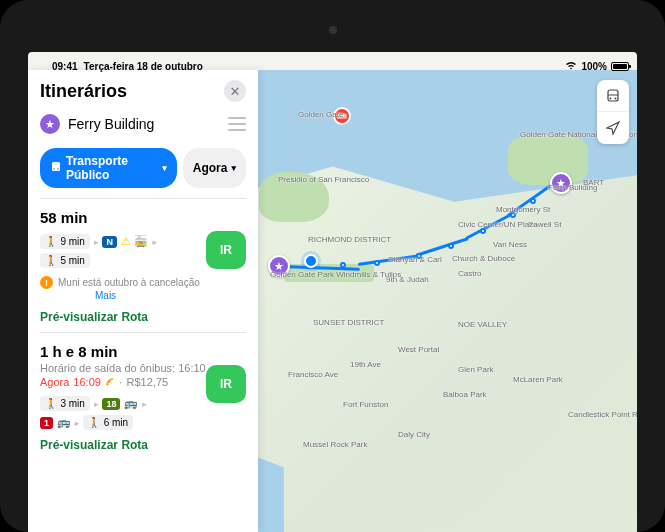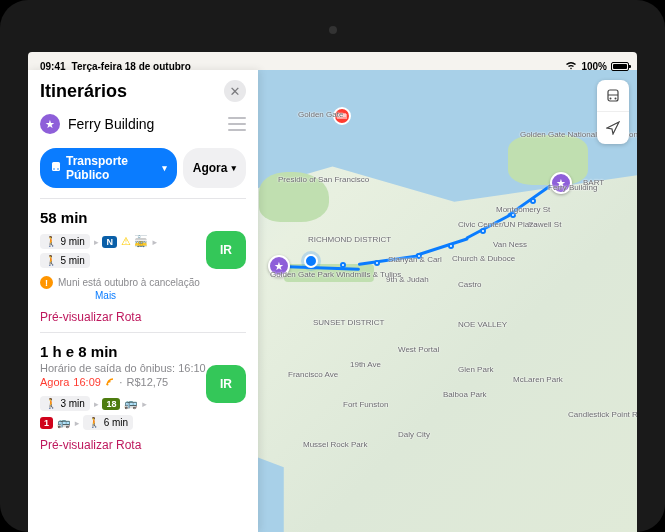--- a/index.html
+++ b/index.html
@@ -1,20 +1,20 @@
 <!DOCTYPE html>
 <html><head>
 <meta charset="utf-8">
 <style>
 * { margin: 0; padding: 0; box-sizing: border-box; font-family: -apple-system, BlinkMacSystemFont, "Segoe UI", sans-serif; }
 body { width: 665px; height: 532px; background: #000; position: relative; overflow: hidden; }
 .device-frame { position: absolute; inset: 0; background: #1a1a1a; border-radius: 28px; padding: 52px 28px 0 28px; }
 .camera { position: absolute; top: 26px; left: 50%; transform: translateX(-50%); width: 8px; height: 8px; border-radius: 50%; background: #333; }
 .screen { width: 100%; height: 100%; background: #f5f3ef; border-radius: 4px 4px 0 0; overflow: hidden; position: relative; }
-.status-bar { position: absolute; top: 0; left: 4px; right: 0; height: 28px; display: flex; justify-content: space-between; align-items: center; padding: 0 8px; font-size: 10px; font-weight: 600; z-index: 100; }
+.status-bar { position: absolute; top: 0; left: 16px; right: 0; height: 28px; display: flex; justify-content: space-between; align-items: center; padding: 0 8px; font-size: 10px; font-weight: 600; z-index: 100; }
 .status-left { display: flex; gap: 6px; }
 .status-right { display: flex; align-items: center; gap: 4px; }
 .battery-icon { width: 18px; height: 9px; border: 1px solid #000; border-radius: 2px; position: relative; }
 .battery-icon::after { content: ''; position: absolute; right: -3px; top: 2px; width: 2px; height: 3px; background: #000; border-radius: 0 1px 1px 0; }
 .battery-fill { position: absolute; inset: 1px; background: #000; border-radius: 1px; }
 .map-container { position: absolute; inset: 0; top: 18px; background: linear-gradient(135deg, #d4e8f0 0%, #e8f0e0 40%, #dde8d8 70%, #e0ead8 100%); }
 .water { position: absolute; background: #a8d0e8; }
 .water-top { top: 0; left: 0; right: 0; height: 38%; clip-path: polygon(0 0, 100% 0, 100% 60%, 70% 75%, 50% 55%, 35% 70%, 0 45%); }
 .water-bottom { bottom: 0; left: 0; width: 42%; height: 28%; clip-path: polygon(0 30%, 25% 0, 60% 20%, 100% 50%, 100% 100%, 0 100%); }
 .park { position: absolute; background: #c0dfb0; border-radius: 4px; }
@@ -42,21 +42,21 @@
 .go-btn { position: absolute; right: 12px; top: 32px; background: #34c759; color: #fff; font-weight: 700; font-size: 12px; padding: 12px 14px; border-radius: 10px; cursor: pointer; }
 .route-legs { margin-top: 8px; display: flex; flex-direction: column; gap: 4px; }
 .leg-row { display: flex; align-items: center; gap: 4px; flex-wrap: wrap; }
 .leg-chip { background: #f0f0f2; border-radius: 4px; padding: 2px 5px; font-size: 10px; display: flex; align-items: center; gap: 3px; }
 .transit-badge { border-radius: 3px; padding: 1px 4px; font-size: 9px; font-weight: 700; color: #fff; }
 .arrow { color: #c0c0c5; font-size: 9px; }
 .alert-row { display: flex; gap: 5px; margin-top: 8px; font-size: 10px; align-items: flex-start; }
 .alert-icon { width: 13px; height: 13px; border-radius: 50%; background: #ff9500; color: #fff; display: flex; align-items: center; justify-content: center; font-size: 9px; font-weight: 700; flex-shrink: 0; }
 .alert-text { color: #8a8a8e; line-height: 1.3; }
 .alert-link { color: #0a7cff; padding-left: 37px; }
-.preview-link { color: #be185d; font-size: 12px; margin-top: 8px; display: block; cursor: pointer; }
+.preview-link { color: #15803d; font-size: 12px; margin-top: 8px; display: block; cursor: pointer; font-weight: bold; }
 .live-dot { width: 10px; height: 10px; display: inline-block; }
 .live-dot svg { width: 100%; height: 100%; }
 .map-controls { position: absolute; top: 28px; right: 8px; z-index: 40; display: flex; flex-direction: column; gap: 0; background: #fff; border-radius: 8px; box-shadow: 0 1px 4px rgba(0,0,0,0.2); overflow: hidden; }
 .map-ctrl-btn { width: 32px; height: 32px; display: flex; align-items: center; justify-content: center; cursor: pointer; border-bottom: 1px solid #eee; font-size: 15px; color: #444; }
 .map-ctrl-btn:last-child { border-bottom: none; }
 .map-label { position: absolute; font-size: 8px; color: #6a6a6e; white-space: nowrap; text-shadow: 0 0 2px #fff, 0 0 2px #fff; }
 .map-marker { position: absolute; width: 22px; height: 22px; border-radius: 50%; background: #8e5fd9; border: 2px solid #fff; box-shadow: 0 1px 3px rgba(0,0,0,0.3); display: flex; align-items: center; justify-content: center; color: #fff; font-size: 11px; }
 .route-line { position: absolute; height: 3px; background: #0a7cff; border-radius: 2px; transform-origin: left center; }
 .route-dot { position: absolute; width: 6px; height: 6px; border-radius: 50%; background: #fff; border: 2px solid #0a7cff; }
 .user-loc { position: absolute; width: 14px; height: 14px; border-radius: 50%; background: #0a7cff; border: 2px solid #fff; box-shadow: 0 0 0 3px rgba(10,124,255,0.2); }
@@ -124,21 +124,21 @@
           <span class="map-label" style="left: 250px; top: 105px;">Presidio of San Francisco</span>
           <span class="map-label" style="left: 520px; top: 113px;">Ferry Building</span>
           <span class="map-label" style="left: 468px; top: 135px;">Montgomery St</span>
           <span class="map-label" style="left: 500px; top: 150px;">Powell St</span>
           <span class="map-label" style="left: 430px; top: 150px;">Civic Center/UN Plaza</span>
           <span class="map-label" style="left: 465px; top: 170px;">Van Ness</span>
           <span class="map-label" style="left: 424px; top: 184px;">Church &amp; Duboce</span>
           <span class="map-label" style="left: 360px; top: 185px;">Stanyan &amp; Carl</span>
           <span class="map-label" style="left: 358px; top: 205px;">9th &amp; Judah</span>
           <span class="map-label" style="left: 242px; top: 200px;">Golden Gate Park Windmills &amp; Tulips</span>
-          <span class="map-label" style="left: 430px; top: 210px;">Castro</span>
+          <span class="map-label" style="left: 430px; top: 199px;">Castro</span>
           <span class="map-label" style="left: 280px; top: 165px;">RICHMOND DISTRICT</span>
           <span class="map-label" style="left: 285px; top: 248px;">SUNSET DISTRICT</span>
           <span class="map-label" style="left: 430px; top: 250px;">NOE VALLEY</span>
           <span class="map-label" style="left: 370px; top: 275px;">West Portal</span>
           <span class="map-label" style="left: 430px; top: 295px;">Glen Park</span>
           <span class="map-label" style="left: 415px; top: 320px;">Balboa Park</span>
           <span class="map-label" style="left: 260px; top: 300px;">Francisco Ave</span>
           <span class="map-label" style="left: 275px; top: 370px;">Mussel Rock Park</span>
           <span class="map-label" style="left: 315px; top: 330px;">Fort Funston</span>
           <span class="map-label" style="left: 485px; top: 305px;">McLaren Park</span>

